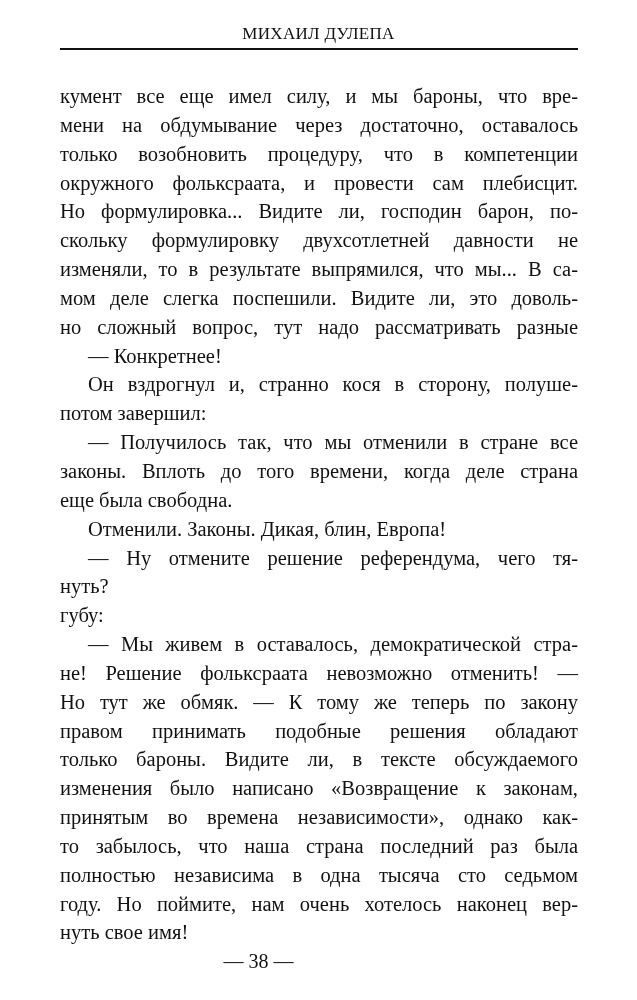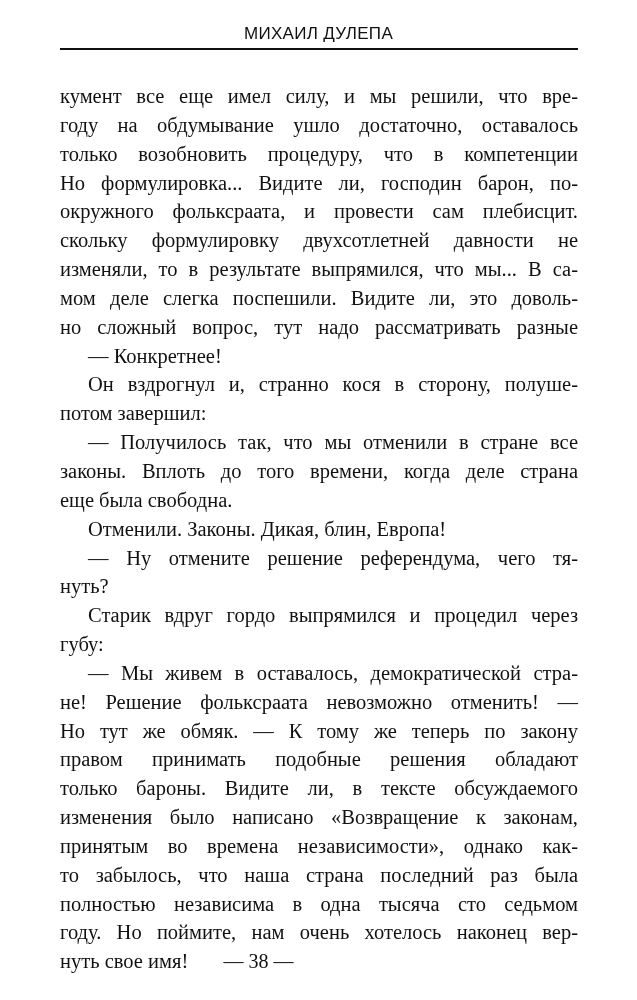--- a/index.html
+++ b/index.html
@@ -1,20 +1,20 @@
 <!DOCTYPE html>
 <html><head>
 <meta charset="utf-8">
 <style>
   html, body { margin: 0; padding: 0; background: #ffffff; }
   body { width: 637px; height: 1000px; position: relative; overflow: hidden; color: #111; }
   .page { position: absolute; left: 0; top: 0; width: 637px; height: 1000px; }
   .running-head {
     position: absolute; left: 0; width: 637px; top: 24px; text-align: center;
-    font-family: Liberation Sans, sans-serif; font-size: 17px; letter-spacing: 0.3px;
+    font-family: Liberation Serif, serif; font-size: 17px; letter-spacing: 0.3px;
   }
   .rule { position: absolute; left: 60px; width: 518px; top: 48px; height: 2px; background: #111; }
   .body-text {
     position: absolute; left: 60px; top: 82px; width: 518px;
     font-family: "Liberation Serif", serif; font-size: 20.5px; line-height: 28.85px;
   }
   .line { white-space: nowrap; text-align: justify; text-align-last: justify; height: 28.85px; overflow: visible; }
   .line.last { text-align-last: left; }
   .line.indent { padding-left: 28px; }
   .folio {
@@ -23,39 +23,38 @@
   }
 </style>
 </head>
 <body>
 
 <div class="page">
   <div class="running-head">МИХАИЛ ДУЛЕПА</div>
   <div class="rule"></div>
 
   <div class="body-text" id="body-text">
-      <div class="line">кумент все еще имел силу, и мы решили, что вре-</div>
-      <div class="line">году на обдумывание ушло достаточно, оставалось</div>
+      <div class="line">кумент все еще имел силу, и мы бароны, что вре-</div>
+      <div class="line">мени на обдумывание через достаточно, оставалось</div>
       <div class="line">только возобновить процедуру, что в компетенции</div>
+      <div class="line">окружного фольксраата, и провести сам плебисцит.</div>
       <div class="line">Но формулировка... Видите ли, господин барон, по-</div>
-      <div class="line">окружного фольксраата, и провести сам плебисцит.</div>
       <div class="line">скольку формулировку двухсотлетней давности не</div>
       <div class="line">изменяли, то в результате выпрямился, что мы... В са-</div>
       <div class="line">мом деле слегка поспешили. Видите ли, это доволь-</div>
       <div class="line">но сложный вопрос, тут надо рассматривать разные</div>
       <div class="line indent last">— Конкретнее!</div>
       <div class="line indent">Он вздрогнул и, странно кося в сторону, полуше-</div>
       <div class="line last">потом завершил:</div>
       <div class="line indent">— Получилось так, что мы отменили в стране все</div>
       <div class="line">законы. Вплоть до того времени, когда деле страна</div>
       <div class="line last">еще была свободна.</div>
       <div class="line indent last">Отменили. Законы. Дикая, блин, Европа!</div>
       <div class="line indent">— Ну отмените решение референдума, чего тя-</div>
       <div class="line last">нуть?</div>
-      <div class="line indent">Старик вдруг гордо выпрямился и процедил через</div>
       <div class="line last">губу:</div>
       <div class="line indent">— Мы живем в оставалось, демократической стра-</div>
       <div class="line">не! Решение фольксраата невозможно отменить! —</div>
       <div class="line">Но тут же обмяк. — К тому же теперь по закону</div>
       <div class="line">правом принимать подобные решения обладают</div>
       <div class="line">только бароны. Видите ли, в тексте обсуждаемого</div>
       <div class="line">изменения было написано «Возвращение к законам,</div>
       <div class="line">принятым во времена независимости», однако как-</div>
       <div class="line">то забылось, что наша страна последний раз была</div>
       <div class="line">полностью независима в одна тысяча сто седьмом</div>

